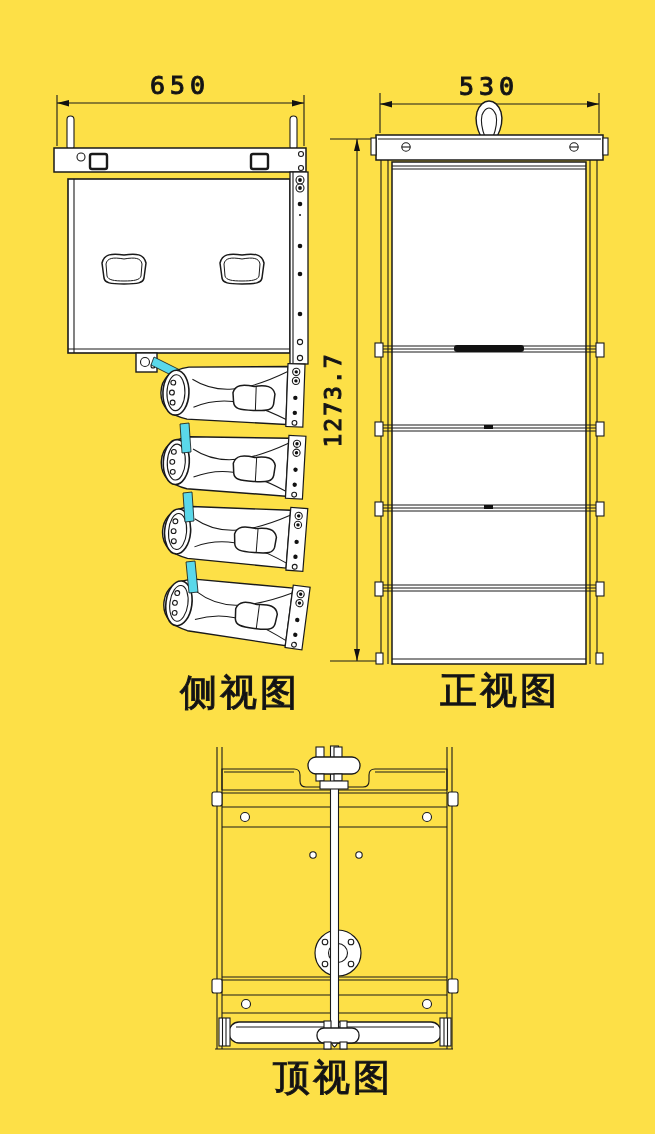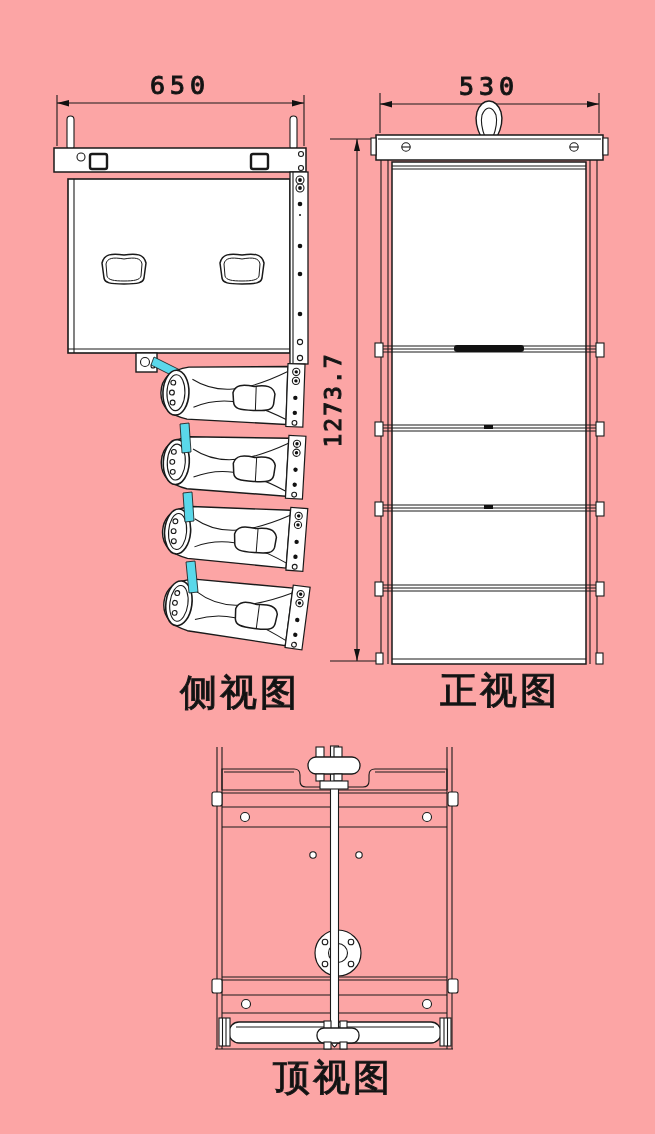--- a/index.html
+++ b/index.html
@@ -1,16 +1,16 @@
 <!DOCTYPE html>
 <html><head>
 <meta charset="utf-8">
 <style>
   html,body{margin:0;padding:0;background:#ffffff;}
-  .canvas{position:relative;width:655px;height:1134px;background:#fca5a5;overflow:hidden;}
+  .canvas{position:relative;width:655px;height:1134px;background:#fde047;overflow:hidden;}
   svg{display:block;}
   text{fill:#111;}
   .dim{font-family:"DejaVu Sans Mono",monospace;font-size:25px;letter-spacing:5px;text-anchor:middle;}
   .dimv{font-family:"DejaVu Sans Mono",monospace;font-size:23px;letter-spacing:2px;text-anchor:middle;}
   .vlabel{font-family:"DejaVu Sans","Liberation Sans",sans-serif;font-size:37px;font-weight:500;letter-spacing:3px;text-anchor:middle;}
 </style>
 </head>
 <body>
 
 <div class="canvas">

